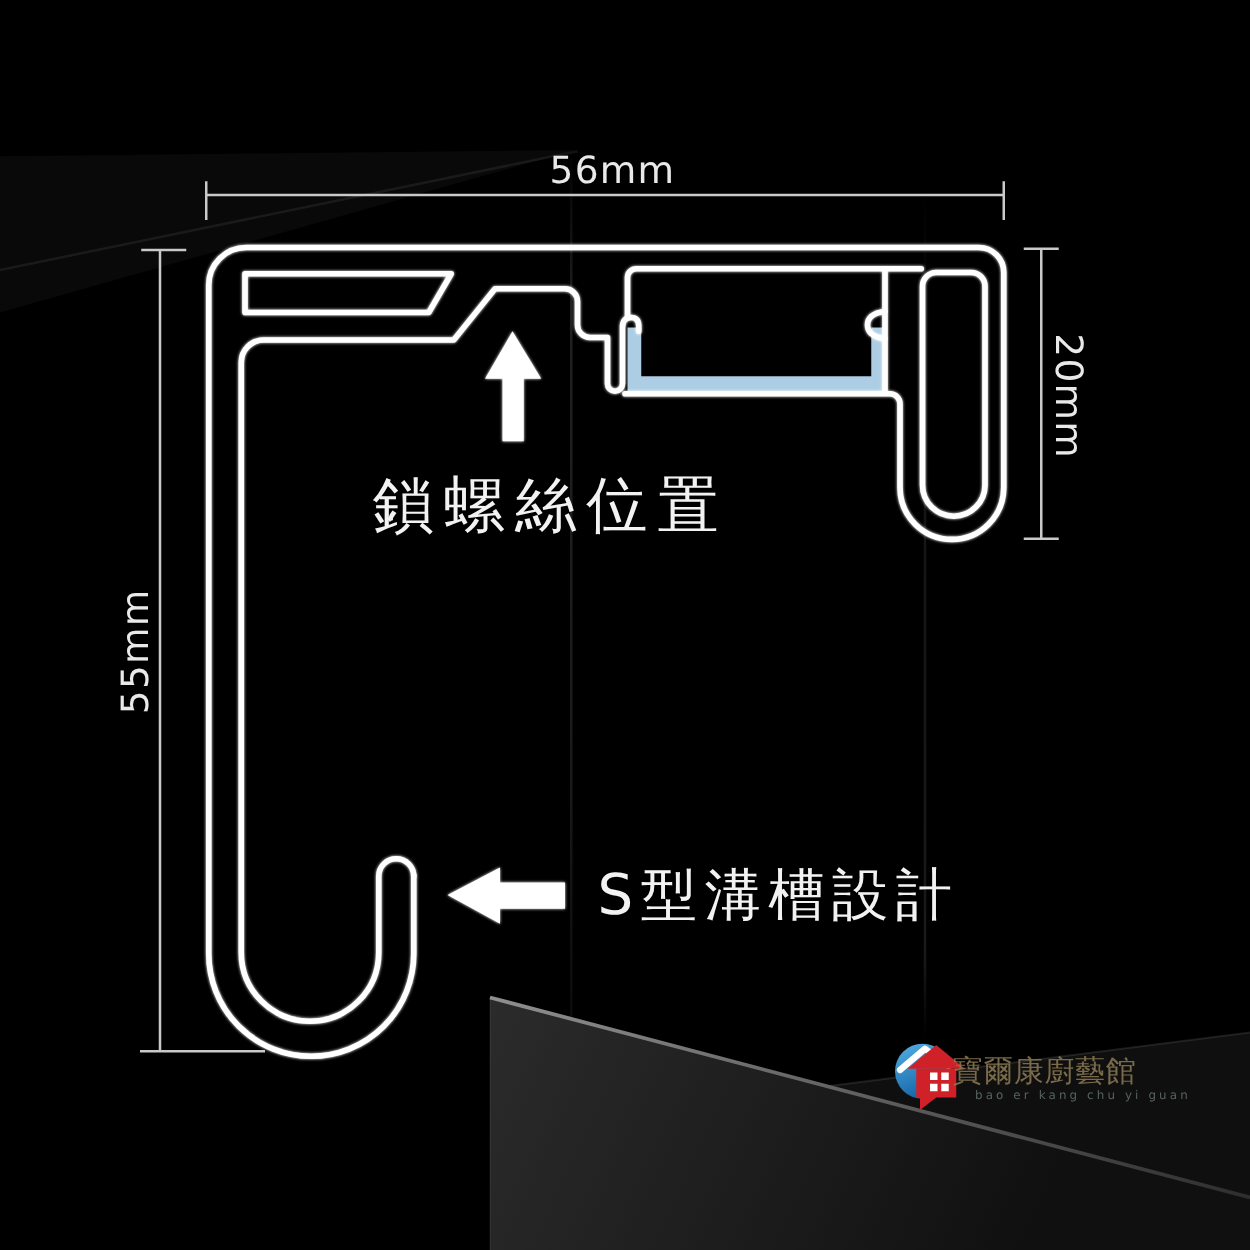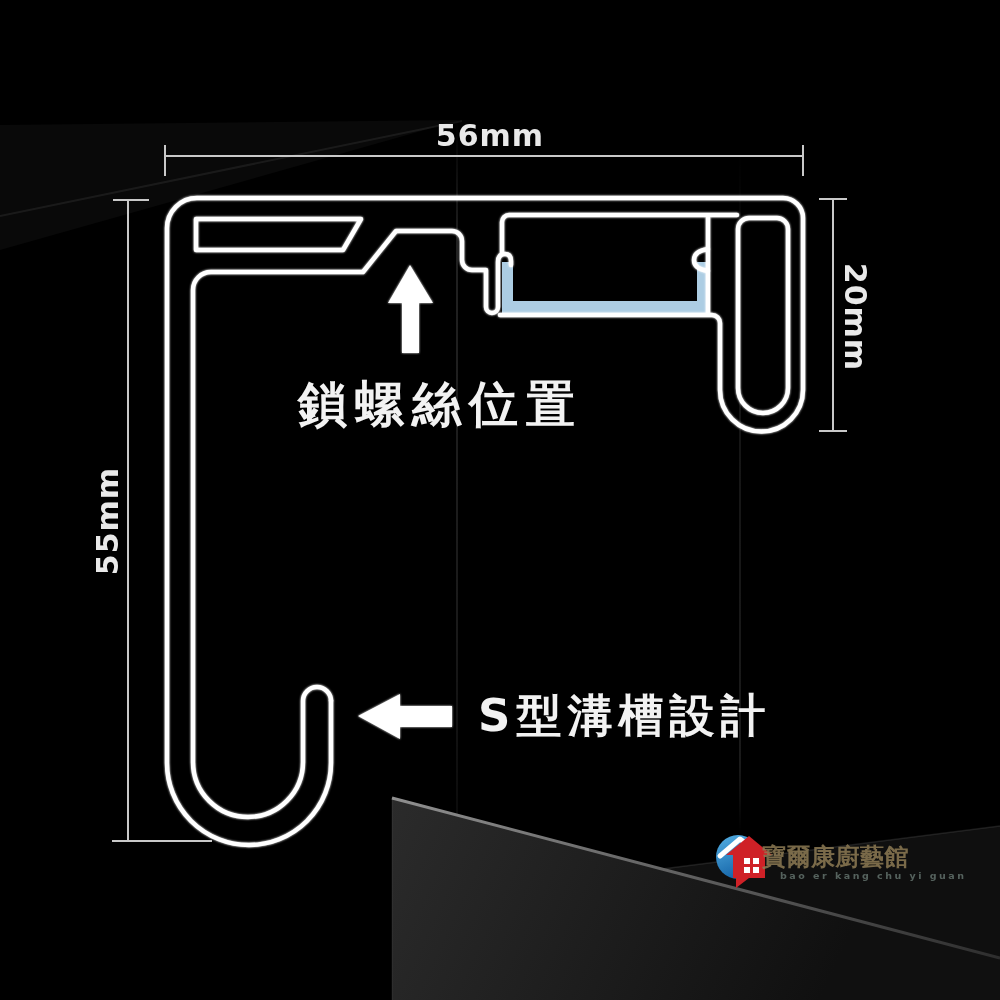--- a/index.html
+++ b/index.html
@@ -1,18 +1,18 @@
 <!DOCTYPE html>
 <html><head>
 <meta charset="utf-8">
 <style>
   html,body{margin:0;padding:0;background:#000;}
   body{width:1000px;height:1000px;position:relative;overflow:hidden;
        font-family:"DejaVu Sans", sans-serif;}
-  #stage{position:absolute;inset:0;font-weight:bold;}
+  #stage{position:absolute;inset:0;}
   svg{display:block;}
   text{user-select:none;}
   .dim-label{fill:#e9e9e9;font-size:30px;letter-spacing:1px;}
   .cjk-label{fill:#f2f2f2;}
   .wm-cn{fill:#8d7b54;opacity:.85;font-family:"DejaVu Serif", serif;}
   .wm-py{fill:#5d6b66;opacity:.9;font-family:"DejaVu Sans", sans-serif;}
 </style>
 </head>
 <body>
 

